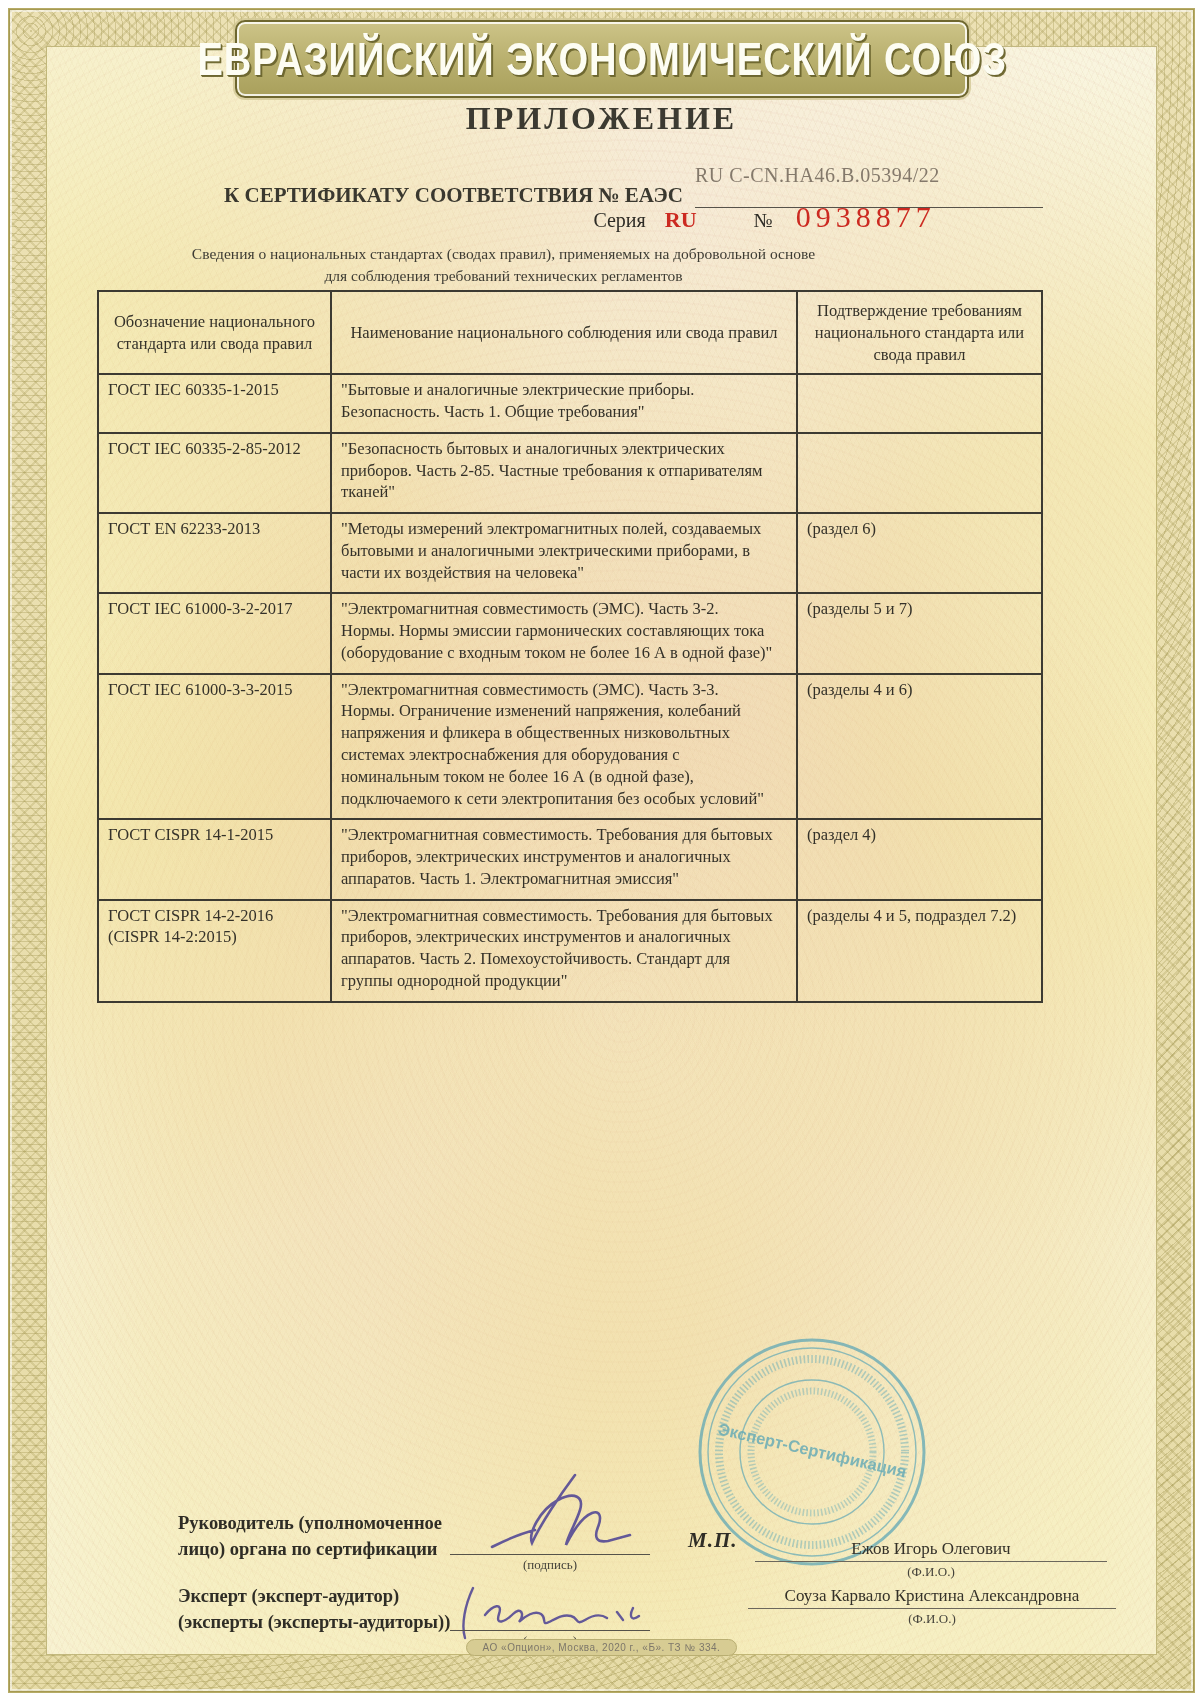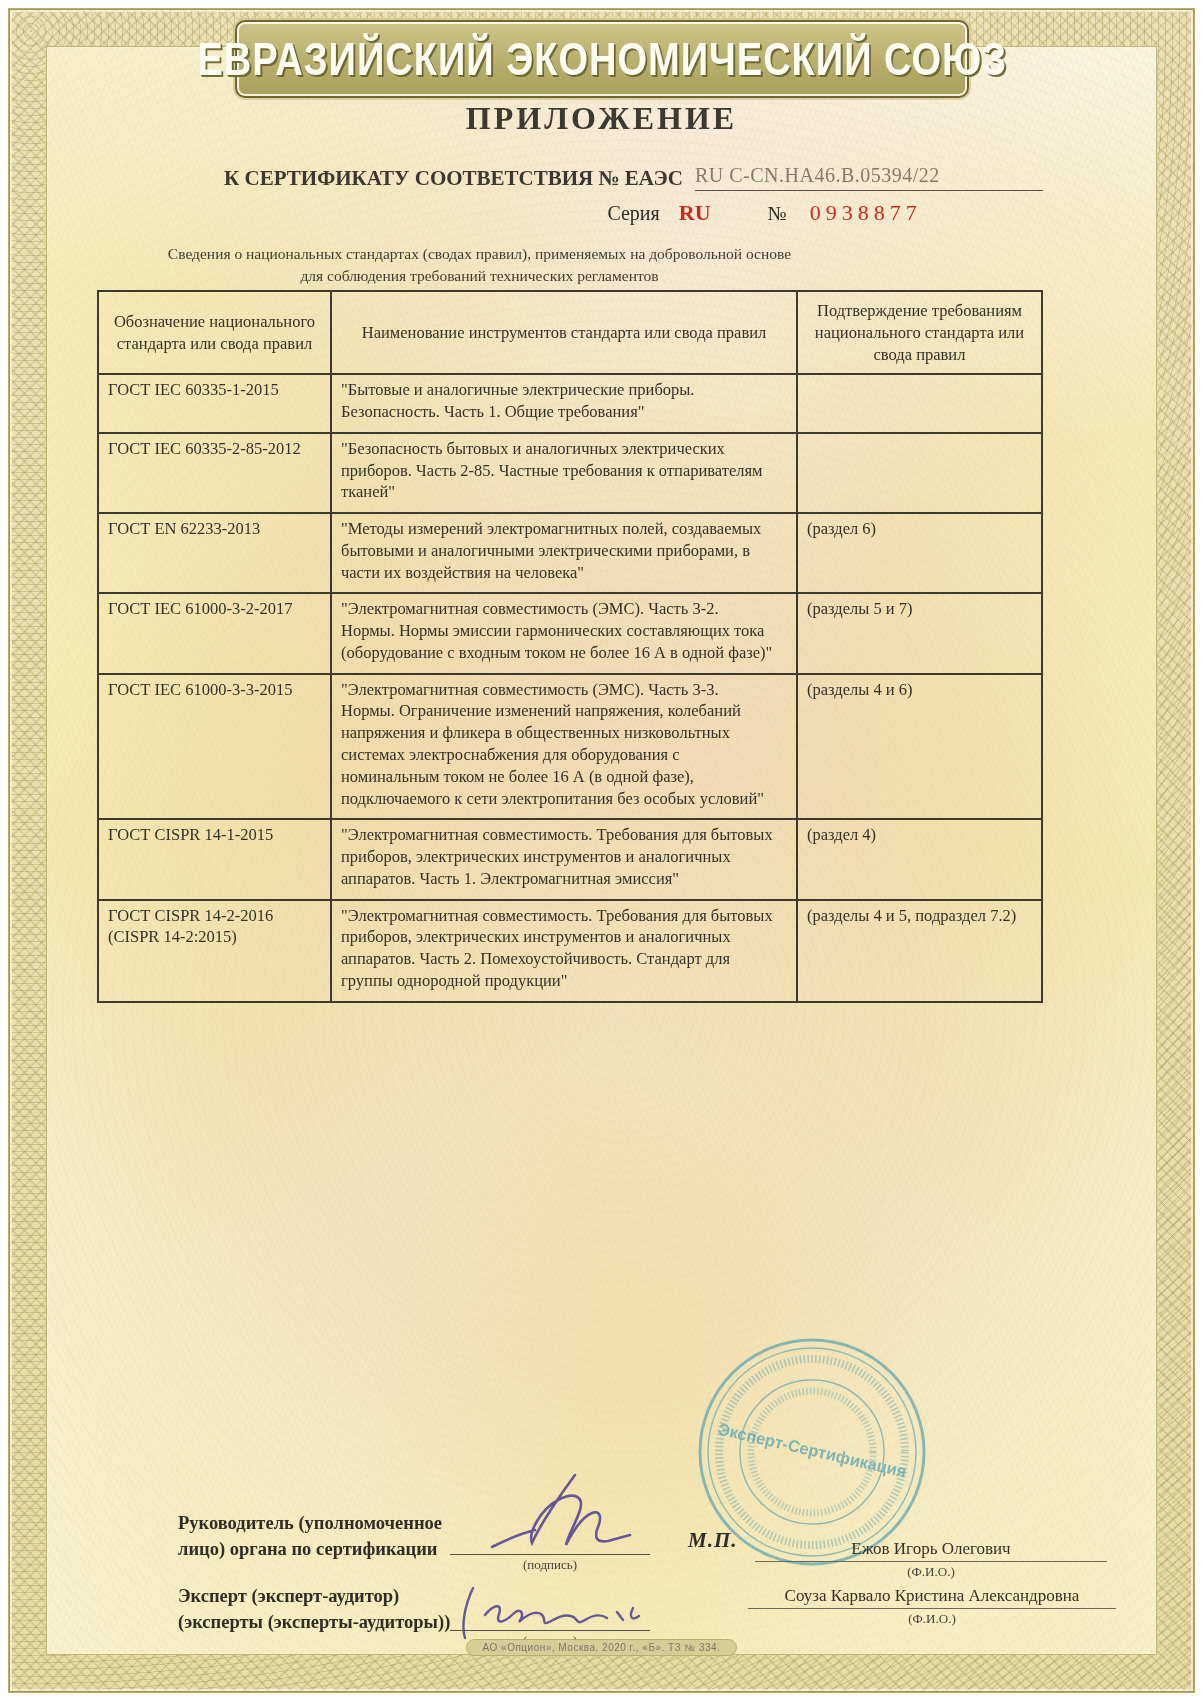--- a/index.html
+++ b/index.html
@@ -54,34 +54,34 @@
     left:0;top:100px;width:1203px;text-align:center;
     font-size:32px;font-weight:bold;letter-spacing:3px;color:#3c3a31;
   }
   .cert-line{
     left:0;top:164px;width:1203px;display:flex;justify-content:center;align-items:flex-end;
     transform:translateX(32px);white-space:nowrap;
   }
   .cert-label{font-size:21px;font-weight:bold;color:#3a382f;}
   .cert-number{
     font-size:20px;color:#857а6c;color:#84796b;margin-left:12px;
-    width:348px;border-bottom:1.5px solid #56524a;padding-bottom:3px;letter-spacing:.5px;
+    width:348px;border-bottom:1.5px solid #56524a;padding-bottom:20px;letter-spacing:.5px;
   }
   .series-line{
     left:0;top:200px;width:1203px;text-align:center;transform:translateX(163px);
     font-size:20px;color:#2e2c26;white-space:nowrap;
   }
   .series-label{margin-right:14px;}
   .series-ru{font-weight:bold;font-size:22px;margin-right:52px;}
   .num-sign{margin-right:18px;}
-  .blank-number{font-size:22px;letter-spacing:5px;}
+  .blank-number{font-size:30px;letter-spacing:5px;}
 
   .intro{
     left:0;top:243px;width:959px;text-align:center;
-    font-size:15.5px;color:#3e3c34;line-height:1.45;
+    font-size:15.5px;color:#3e3c34;line-height:1.45;padding-left:24px;
   }
 
   
   table.std{
     position:absolute;left:97px;top:290px;width:944px;
     border-collapse:collapse;table-layout:fixed;
   }
   table.std col.c1{width:233px;} table.std col.c2{width:466px;} table.std col.c3{width:245px;}
   table.std th, table.std td{
     border:2px solid #3c3a32;
@@ -141,21 +141,21 @@
 
   <table class="std">
     <colgroup>
         <col class="c1">
         <col class="c2">
         <col class="c3">
       </colgroup>
     <tbody>
         <tr>
       <th>Обозначение национального стандарта или свода правил</th>
-      <th>Наименование инструментов стандарта или свода правил</th>
+      <th>Наименование национального соблюдения или свода правил</th>
       <th>Подтверждение требованиям национального стандарта или свода правил</th>
     </tr>
     <tr>
       <td style="white-space:pre-line;">ГОСТ IEC 60335-1-2015</td>
       <td>"Бытовые и аналогичные электрические приборы. Безопасность. Часть 1. Общие требования"</td>
       <td></td>
     </tr>
     <tr>
       <td style="white-space:pre-line;">ГОСТ IEC 60335-2-85-2012</td>
       <td>"Безопасность бытовых и аналогичных электрических приборов. Часть 2-85. Частные требования к отпаривателям тканей"</td>

